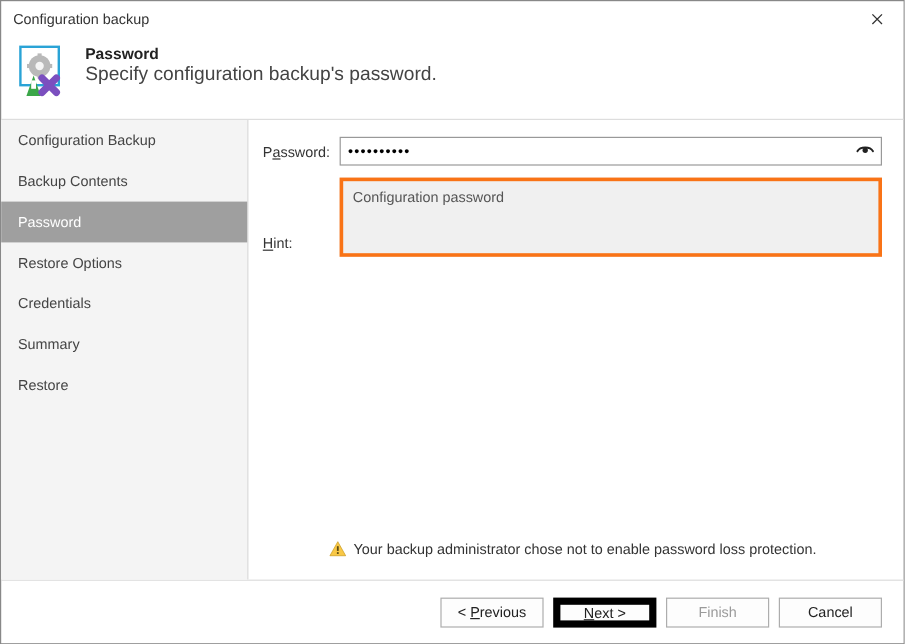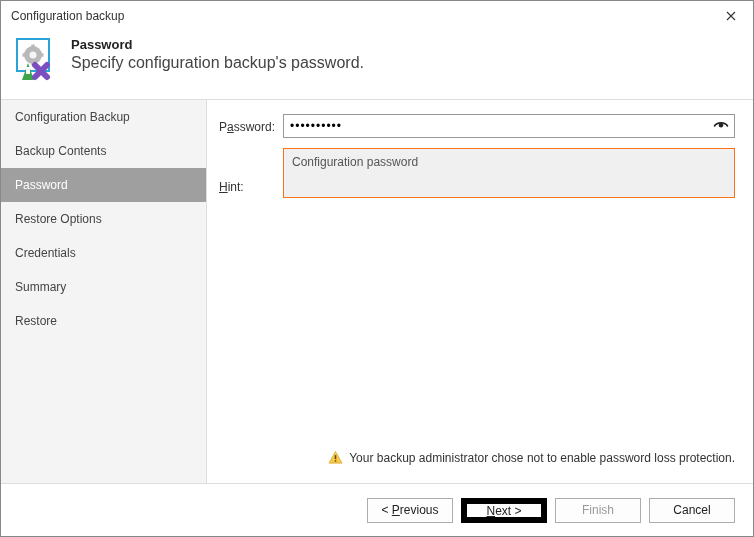--- a/index.html
+++ b/index.html
@@ -23,24 +23,24 @@
 
 .content { flex: 1; padding: 14px 18px 10px 12px; display: flex; flex-direction: column; }
 .form-row { display: flex; align-items: flex-end; margin-bottom: 10px; }
 .form-label { width: 64px; color: #333; line-height: 22px; }
 .form-label .accel { text-decoration: underline; }
 
 .pwd-wrap { flex: 1; position: relative; }
 .pwd-input { width: 100%; height: 24px; border: 1px solid #999; padding: 0 28px 0 6px; font-family: inherit; font-size: 12px; letter-spacing: 1px; }
 .eye { position: absolute; right: 4px; top: 2px; width: 20px; height: 20px; display: flex; align-items: center; justify-content: center; cursor: pointer; }
 
-.hint-box { flex: 0 0 auto; width: 100%; height: 50px; border: 1px solid #f97316; background: #f0f0f0; padding: 6px 8px; color: #555; }
+.hint-box { flex: 0 0 auto; width: 100%; height: 66px; border: 3px solid #f97316; background: #f0f0f0; padding: 6px 8px; color: #555; }
 .hint-wrap { flex: 1; }
 
-.warn-row { display: flex; align-items: center; gap: 6px; justify-content: flex-end; padding: 6px 0 8px 0; margin-top: auto; }
+.warn-row { display: flex; align-items: center; gap: 6px; justify-content: center; padding: 6px 0 8px 0; margin-top: auto; }
 .warn-row .msg { color: #333; }
 
 .footer { height: 52px; display: flex; align-items: center; justify-content: flex-end; gap: 8px; padding: 0 18px; }
 .btn { min-width: 86px; height: 25px; border: 1px solid #adadad; background: #fdfdfd; color: #222; cursor: pointer; font-family: inherit; font-size: 12px; }
 .btn .accel { text-decoration: underline; }
 .btn.default { border: 6px solid #000000; }
 .btn:disabled { color: #9a9a9a; cursor: default; }
 </style>
 </head>
 <body>

